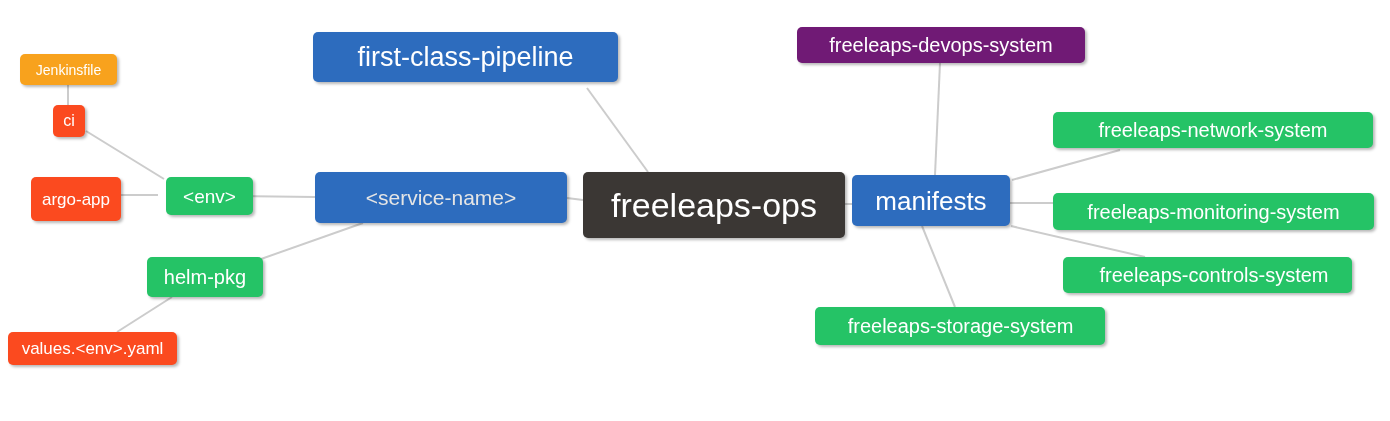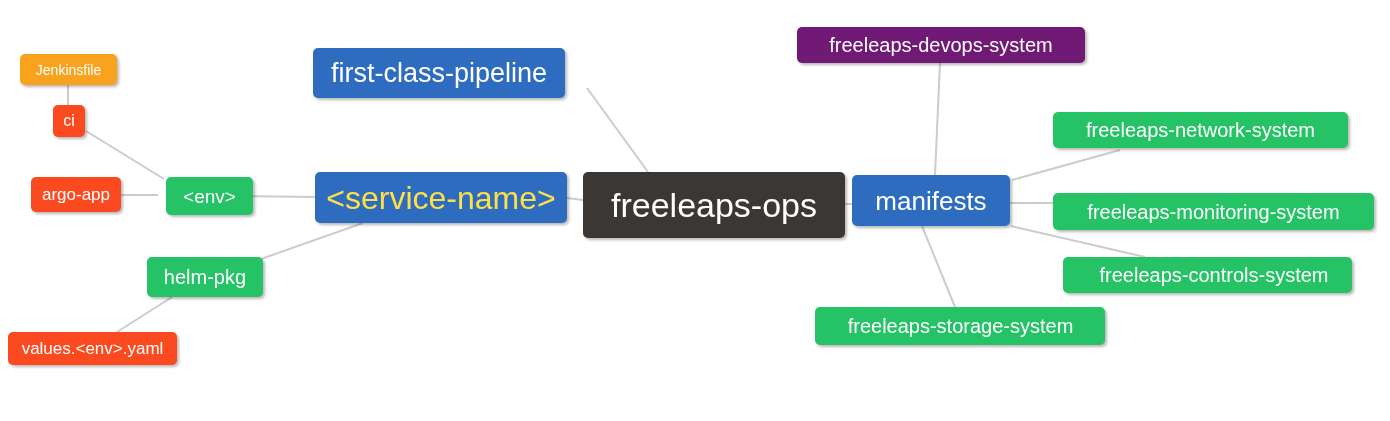--- a/index.html
+++ b/index.html
@@ -59,26 +59,26 @@
       <line x1="845" y1="204" x2="852" y2="204" stroke="#cccccc"></line>
       <line x1="935" y1="175" x2="940" y2="63" stroke="#cccccc"></line>
       <line x1="1012" y1="180" x2="1120" y2="150" stroke="#cccccc"></line>
       <line x1="1010" y1="203" x2="1053" y2="203" stroke="#cccccc"></line>
       <line x1="1011" y1="226" x2="1145" y2="257" stroke="#cccccc"></line>
       <line x1="922" y1="226" x2="955" y2="307" stroke="#cccccc"></line>
     </svg>
 
 <div class="node" style="left: 20px; top: 26px; width: 97px; height: 31px; font-size: 14px; background: rgb(248, 162, 29); color: rgb(255, 255, 255); margin-top: 28px;">Jenkinsfile</div>
     <div class="node" style="left: 53px; top: 105px; width: 32px; height: 32px; font-size: 16px; background: rgb(251, 74, 31); color: rgb(255, 255, 255);">ci</div>
-    <div class="node" style="left: 31px; top: 177px; width: 90px; height: 35px; font-size: 17px; background: rgb(251, 74, 31); color: rgb(255, 255, 255);">argo-app</div>
+    <div class="node" style="left: 31px; top: 177px; width: 90px; height: 44px; font-size: 17px; background: rgb(251, 74, 31); color: rgb(255, 255, 255);">argo-app</div>
     <div class="node" style="left: 158px; top: 177px; width: 87px; height: 38px; font-size: 19px; background: rgb(37, 195, 102); color: rgb(255, 255, 255); margin-left: 8px;">&lt;env&gt;</div>
     <div class="node" style="left: 147px; top: 257px; width: 116px; height: 40px; font-size: 20px; background: rgb(37, 195, 102); color: rgb(255, 255, 255);">helm-pkg</div>
     <div class="node" style="left: 8px; top: 332px; width: 169px; height: 33px; font-size: 17px; background: rgb(251, 74, 31); color: rgb(255, 255, 255);">values.&lt;env&gt;.yaml</div>
-    <div class="node" style="left: 313px; top: 48px; width: 252px; height: 50px; font-size: 27px; background: rgb(45, 108, 190); color: rgb(255, 255, 255);">first-class-pipeline</div>
-    <div class="node" style="left: 315px; top: 172px; width: 252px; height: 51px; font-size: 32px; background: rgb(45, 108, 190); color: #fde047;">&lt;service-name&gt;</div>
+    <div class="node" style="left: 313px; top: 32px; width: 305px; height: 50px; font-size: 27px; background: rgb(45, 108, 190); color: rgb(255, 255, 255);">first-class-pipeline</div>
+    <div class="node" style="left: 315px; top: 172px; width: 252px; height: 51px; font-size: 21px; background: rgb(45, 108, 190); color: #e5e5e5;">&lt;service-name&gt;</div>
     <div class="node" style="left: 583px; top: 172px; width: 262px; height: 66px; font-size: 34px; background: rgb(59, 55, 52); color: rgb(255, 255, 255);">freeleaps-ops</div>
     <div class="node" style="left: 852px; top: 175px; width: 158px; height: 51px; font-size: 26px; background: rgb(45, 108, 190); color: rgb(255, 255, 255);">manifests</div>
     <div class="node" style="left: 797px; top: 27px; width: 288px; height: 36px; font-size: 20px; background: #701a75; color: rgb(255, 255, 255);">freeleaps-devops-system</div>
-    <div class="node" style="left: 1053px; top: 112px; width: 295px; height: 36px; font-size: 20px; background: rgb(37, 195, 102); color: rgb(255, 255, 255);">freeleaps-network-system</div>
+    <div class="node" style="left: 1053px; top: 112px; width: 320px; height: 36px; font-size: 20px; background: rgb(37, 195, 102); color: rgb(255, 255, 255);">freeleaps-network-system</div>
     <div class="node" style="left: 1053px; top: 193px; width: 321px; height: 37px; font-size: 20px; background: rgb(37, 195, 102); color: rgb(255, 255, 255);">freeleaps-monitoring-system</div>
     <div class="node" style="left: 1063px; top: 257px; width: 289px; height: 36px; font-size: 20px; background: rgb(37, 195, 102); color: rgb(255, 255, 255); padding-left: 19px;">freeleaps-controls-system</div>
     <div class="node" style="left: 815px; top: 307px; width: 290px; height: 38px; font-size: 20px; background: rgb(37, 195, 102); color: rgb(255, 255, 255); padding-left: 7px;">freeleaps-storage-system</div>
   </div>
 
 </body></html>

